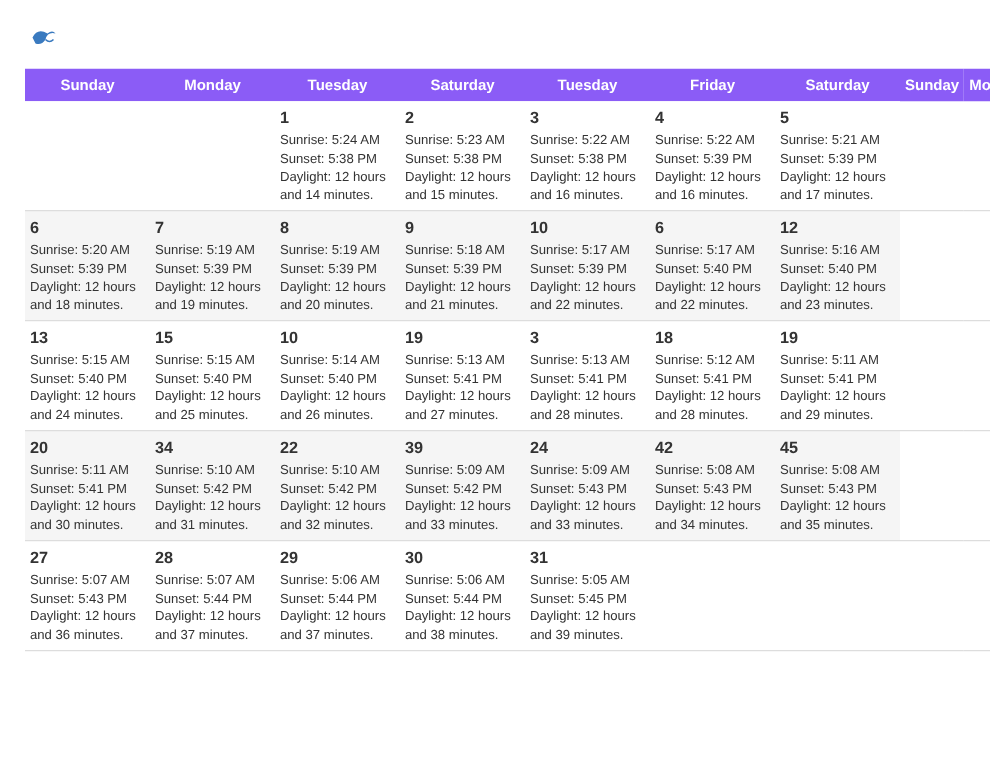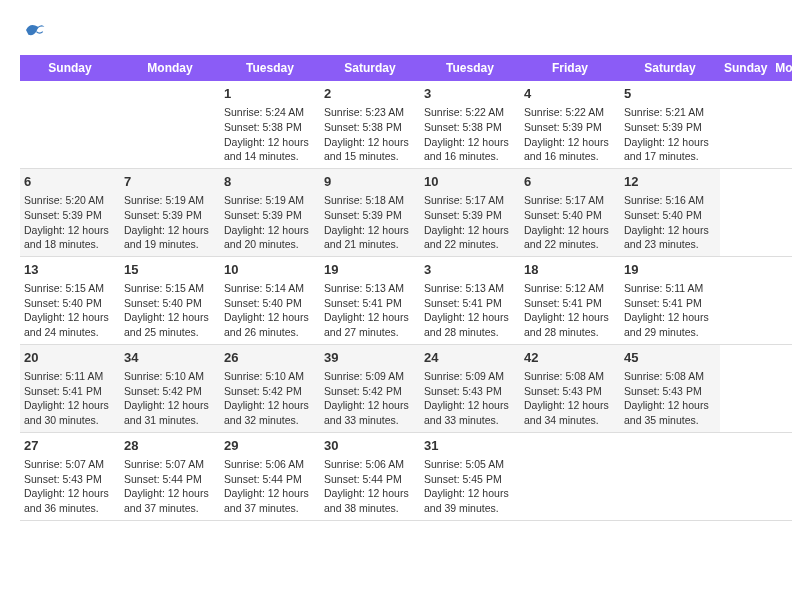--- a/index.html
+++ b/index.html
@@ -144,21 +144,21 @@
         <td><span class="day-num">15</span>Sunrise: 5:15 AM<br>Sunset: 5:40 PM<br>Daylight: 12 hours and 25 minutes.</td>
         <td><span class="day-num">10</span>Sunrise: 5:14 AM<br>Sunset: 5:40 PM<br>Daylight: 12 hours and 26 minutes.</td>
         <td><span class="day-num">19</span>Sunrise: 5:13 AM<br>Sunset: 5:41 PM<br>Daylight: 12 hours and 27 minutes.</td>
         <td><span class="day-num">3</span>Sunrise: 5:13 AM<br>Sunset: 5:41 PM<br>Daylight: 12 hours and 28 minutes.</td>
         <td><span class="day-num">18</span>Sunrise: 5:12 AM<br>Sunset: 5:41 PM<br>Daylight: 12 hours and 28 minutes.</td>
         <td><span class="day-num">19</span>Sunrise: 5:11 AM<br>Sunset: 5:41 PM<br>Daylight: 12 hours and 29 minutes.</td>
       </tr>
       <tr>
         <td><span class="day-num">20</span>Sunrise: 5:11 AM<br>Sunset: 5:41 PM<br>Daylight: 12 hours and 30 minutes.</td>
         <td><span class="day-num">34</span>Sunrise: 5:10 AM<br>Sunset: 5:42 PM<br>Daylight: 12 hours and 31 minutes.</td>
-        <td><span class="day-num">26</span>Sunrise: 5:10 AM<br>Sunset: 5:42 PM<br>Daylight: 12 hours and 32 minutes.</td>
+        <td><span class="day-num">22</span>Sunrise: 5:10 AM<br>Sunset: 5:42 PM<br>Daylight: 12 hours and 32 minutes.</td>
         <td><span class="day-num">39</span>Sunrise: 5:09 AM<br>Sunset: 5:42 PM<br>Daylight: 12 hours and 33 minutes.</td>
         <td><span class="day-num">24</span>Sunrise: 5:09 AM<br>Sunset: 5:43 PM<br>Daylight: 12 hours and 33 minutes.</td>
         <td><span class="day-num">42</span>Sunrise: 5:08 AM<br>Sunset: 5:43 PM<br>Daylight: 12 hours and 34 minutes.</td>
         <td><span class="day-num">45</span>Sunrise: 5:08 AM<br>Sunset: 5:43 PM<br>Daylight: 12 hours and 35 minutes.</td>
       </tr>
       <tr>
         <td><span class="day-num">27</span>Sunrise: 5:07 AM<br>Sunset: 5:43 PM<br>Daylight: 12 hours and 36 minutes.</td>
         <td><span class="day-num">28</span>Sunrise: 5:07 AM<br>Sunset: 5:44 PM<br>Daylight: 12 hours and 37 minutes.</td>
         <td><span class="day-num">29</span>Sunrise: 5:06 AM<br>Sunset: 5:44 PM<br>Daylight: 12 hours and 37 minutes.</td>
         <td><span class="day-num">30</span>Sunrise: 5:06 AM<br>Sunset: 5:44 PM<br>Daylight: 12 hours and 38 minutes.</td>

